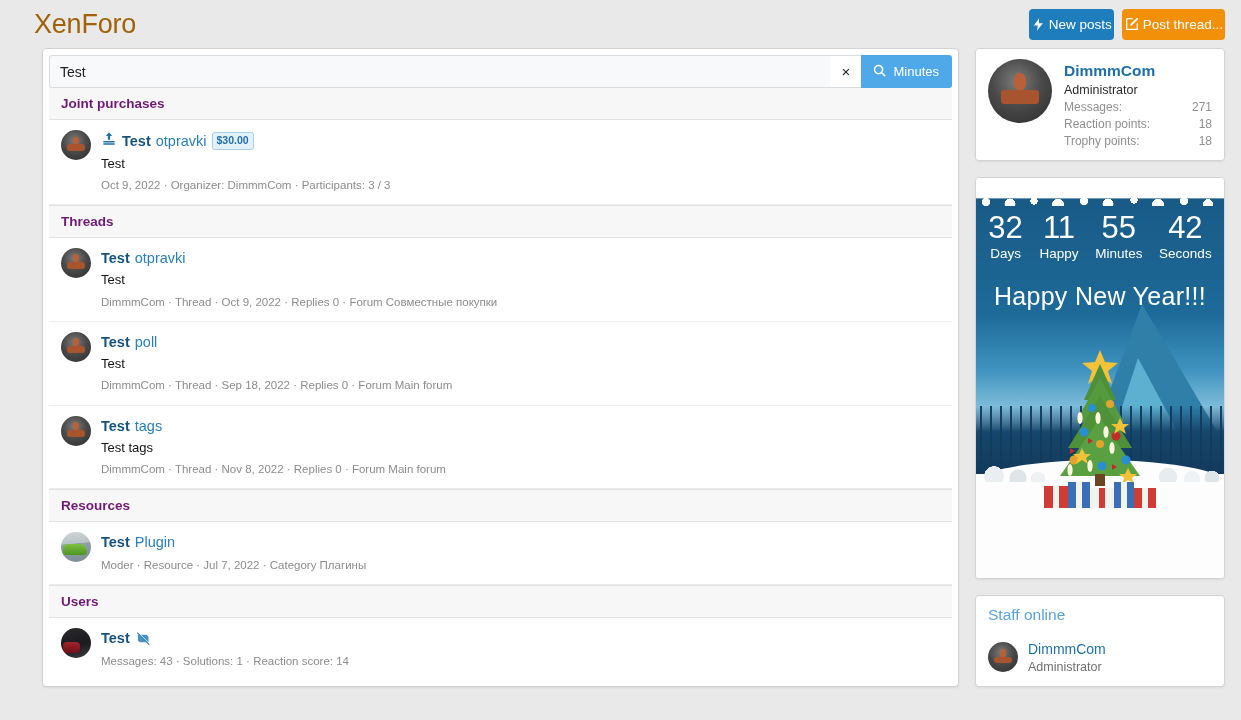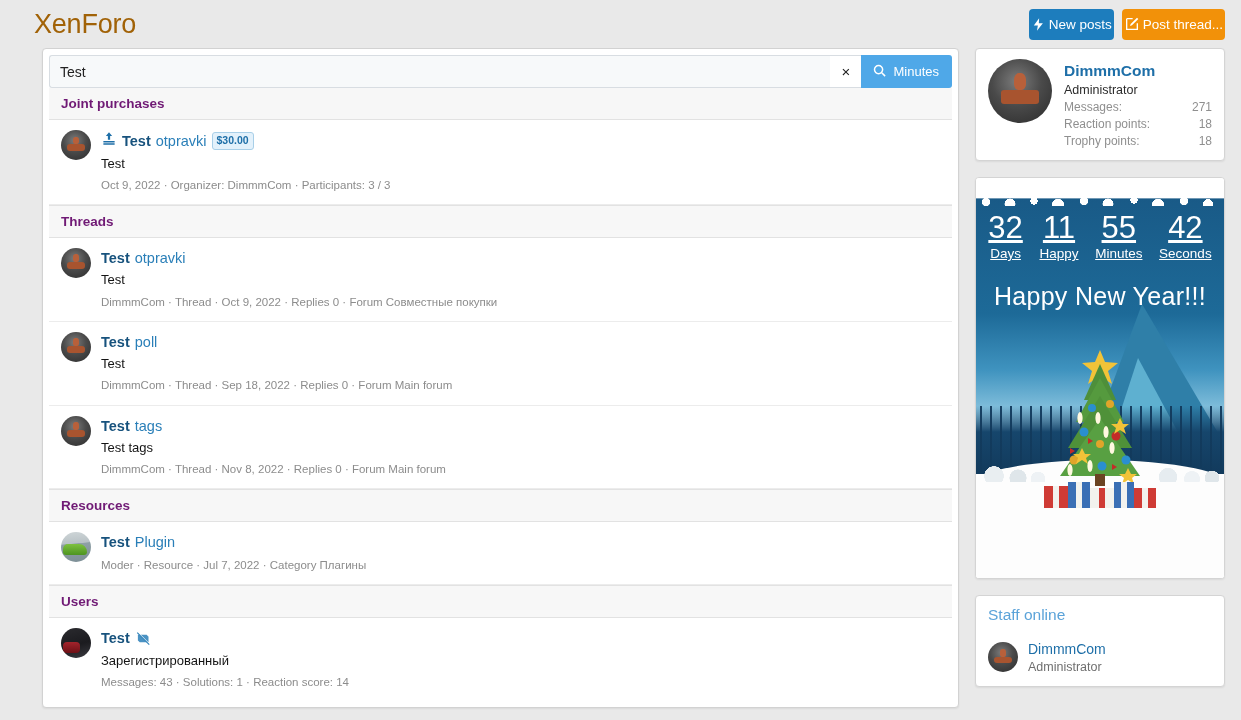--- a/index.html
+++ b/index.html
@@ -258,21 +258,21 @@
     border-right: 56px solid transparent;
     border-bottom: 104px solid #6fc0dd;
     opacity: .75;
   }
   #countdown {
     position: absolute; top: 34px; left: 0; right: 0;
     display: flex; justify-content: space-around;
     padding: 0 4px;
     z-index: 4;
   }
-  .cd-unit { text-align: center; color: #fff; text-decoration: underline; }
+  .cd-unit { text-align: center; color: #fff; }
   .cd-num { font-size: 31px; line-height: 1; font-weight: 400; }
   .cd-lbl { font-size: 13.5px; margin-top: 3px; }
   #hny {
     position: absolute; top: 104px; left: 0; right: 0;
     text-align: center;
     color: #fff;
     font-size: 25px;
     letter-spacing: .3px;
     z-index: 4;
   }
@@ -437,21 +437,20 @@
               <div class="res-title">
                 <span class="hl">Test</span>
                 <span class="ignore-icon">
                   <svg width="17" height="15" viewBox="0 0 24 24" fill="#2a7fb8">
                     <path d="M3 6h14l3 3v9H6l-3-3V6z" opacity=".85"></path>
                     <path d="M2 2.8L21.2 22 22.6 20.6 3.4 1.4z" fill="#fff"></path>
                     <path d="M2.6 2L21.8 21.2 20.6 22.4 1.4 3.2z"></path>
                   </svg>
                 </span>
               </div>
-              <div class="res-snippet">Зарегистрированный</div>
               <div class="res-meta">Messages: 43 · Solutions: 1 · Reaction score: 14</div>
             </div>
           </div>
         </div>
     </div>
 
   </div>
 
   <div id="side-col">
 

